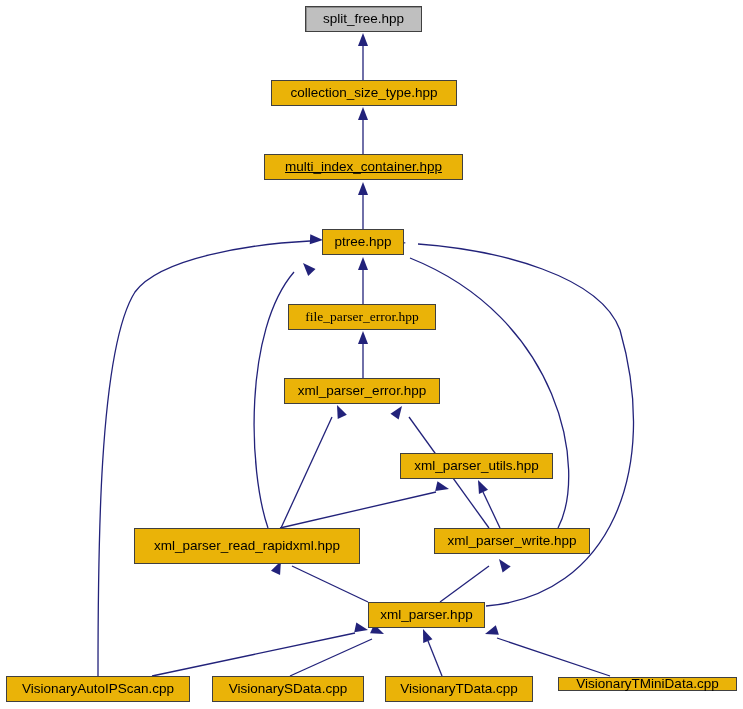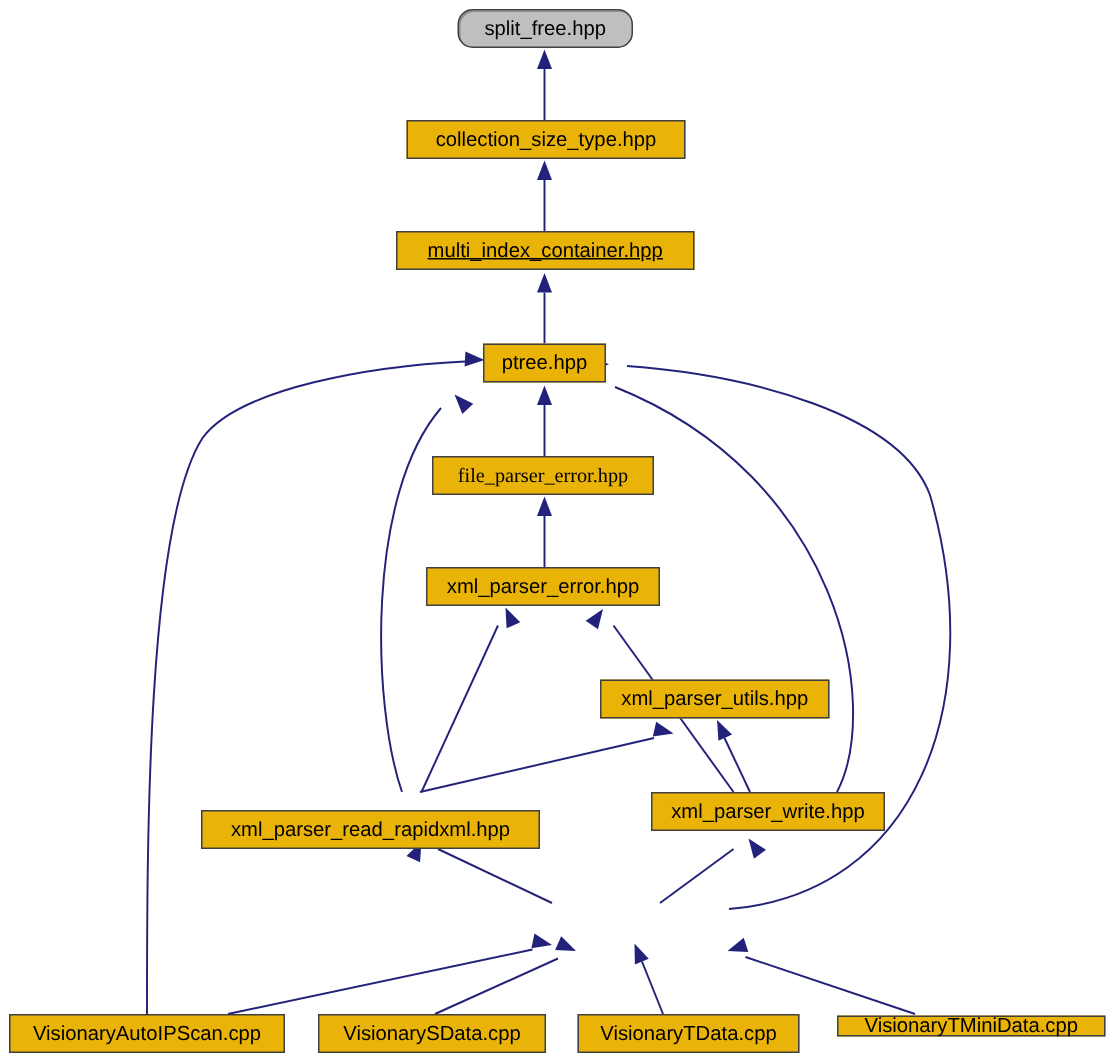--- a/index.html
+++ b/index.html
@@ -123,46 +123,49 @@
       <g>
         <path d="M 442,676 L 428,641" fill="none" stroke="#22227a" stroke-width="1.3"></path>
         <polygon points="0,0 -5,13 5,13" transform="translate(423,629) rotate(-22)" fill="#22227a"></polygon>
       </g>
       <g>
         <path d="M 610,676 L 497,638" fill="none" stroke="#22227a" stroke-width="1.3"></path>
         <polygon points="0,0 -5,13 5,13" transform="translate(485,634) rotate(252)" fill="#22227a"></polygon>
       </g>
     </svg>
 
-<div class="node root" style="left: 305px; top: 6px; width: 117px; height: 26px; background: rgb(191, 191, 191); box-shadow: rgb(140, 140, 140) 1px 1px 0px inset; border-color: rgb(64, 64, 64); border-radius: 10px;">
+<div class="node root" style="left: 305px; top: 6px; width: 117px; height: 26px; background: rgb(191, 191, 191); box-shadow: rgb(140, 140, 140) 1px 1px 0px inset; border-color: rgb(64, 64, 64);">
       <span class="node-label">split_free.hpp</span>
     </div>
     <div class="node" style="left: 271px; top: 80px; width: 186px; height: 26px; border-color: rgb(64, 64, 64);">
       <span class="node-label">collection_size_type.hpp</span>
     </div>
     <div class="node" style="left: 264px; top: 154px; width: 199px; height: 26px; border-color: rgb(64, 64, 64); text-decoration: underline;">
       <span class="node-label">multi_index_container.hpp</span>
     </div>
     <div class="node" style="left: 322px; top: 229px; width: 82px; height: 26px; border-color: rgb(64, 64, 64);">
       <span class="node-label">ptree.hpp</span>
     </div>
     <div class="node" style="left: 288px; top: 304px; width: 148px; height: 26px; border-color: rgb(64, 64, 64); font-family: Liberation Serif, serif;">
       <span class="node-label">file_parser_error.hpp</span>
     </div>
     <div class="node" style="left: 284px; top: 378px; width: 156px; height: 26px; border-color: rgb(64, 64, 64);">
       <span class="node-label">xml_parser_error.hpp</span>
     </div>
     <div class="node" style="left: 400px; top: 453px; width: 153px; height: 26px; border-color: rgb(64, 64, 64);">
       <span class="node-label">xml_parser_utils.hpp</span>
     </div>
-    <div class="node" style="left: 134px; top: 540px; width: 226px; height: 26px; border-color: rgb(64, 64, 64);">
+    <div class="node" style="left: 134px; top: 528px; width: 226px; height: 36px; border-color: rgb(64, 64, 64);">
       <span class="node-label">xml_parser_read_rapidxml.hpp</span>
     </div>
     <div class="node" style="left: 434px; top: 528px; width: 156px; height: 26px; border-color: rgb(64, 64, 64);">
       <span class="node-label">xml_parser_write.hpp</span>
+    </div>
+    <div class="node" style="left: 368px; top: 602px; width: 117px; height: 26px; border-color: rgb(64, 64, 64);">
+      <span class="node-label">xml_parser.hpp</span>
     </div>
     <div class="node" style="left: 6px; top: 676px; width: 184px; height: 26px; border-color: rgb(64, 64, 64);">
       <span class="node-label">VisionaryAutoIPScan.cpp</span>
     </div>
     <div class="node" style="left: 212px; top: 676px; width: 152px; height: 26px; border-color: rgb(64, 64, 64);">
       <span class="node-label">VisionarySData.cpp</span>
     </div>
     <div class="node" style="left: 385px; top: 676px; width: 148px; height: 26px; border-color: rgb(64, 64, 64);">
       <span class="node-label">VisionaryTData.cpp</span>
     </div>

